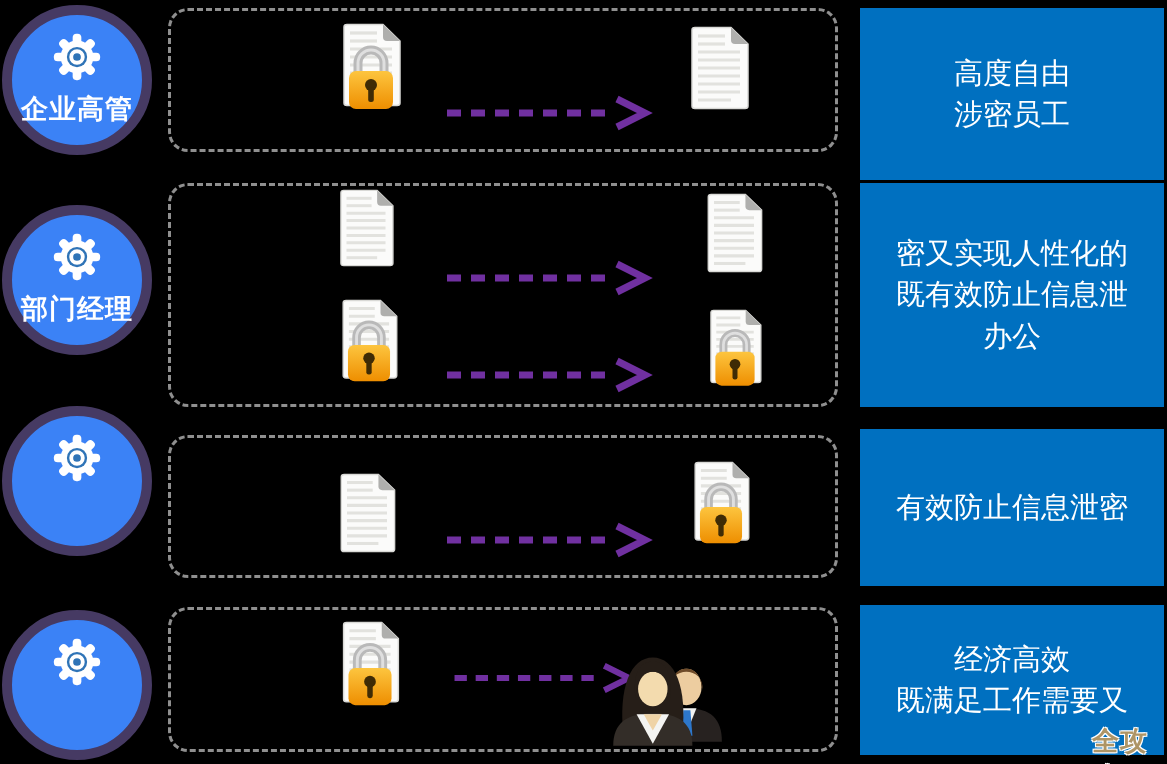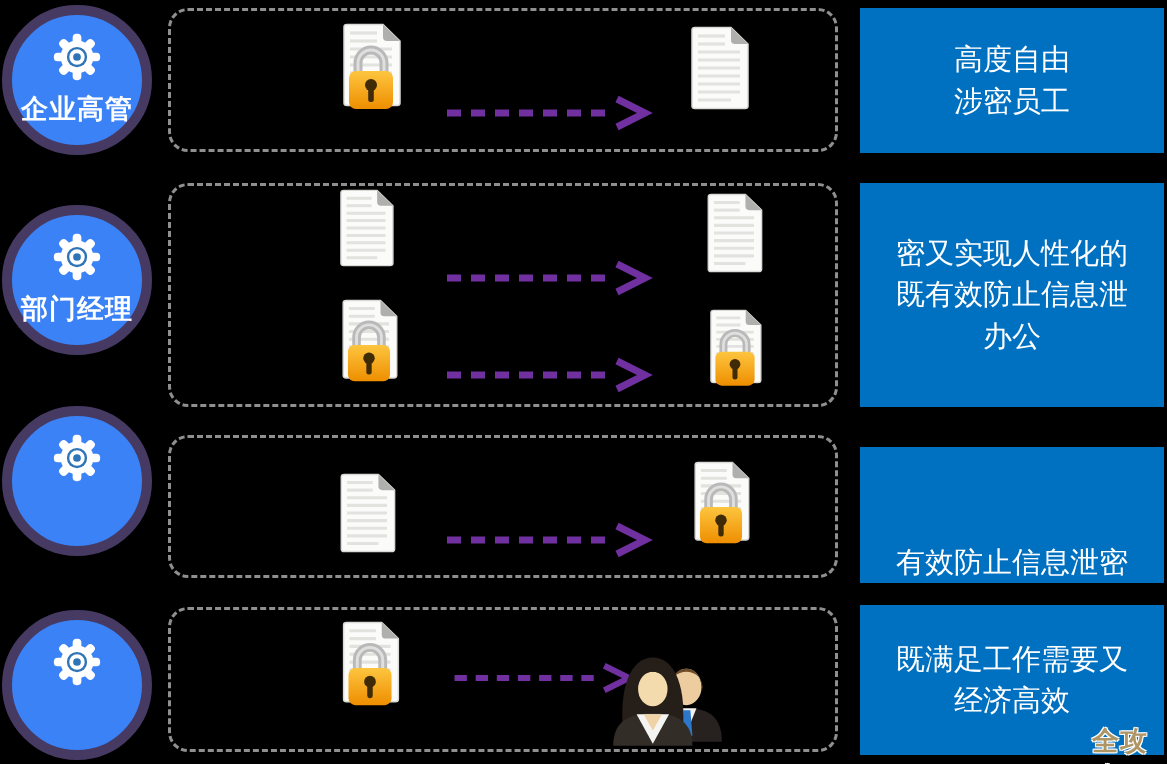--- a/index.html
+++ b/index.html
@@ -110,21 +110,21 @@
     <svg class="icon" style="left:164px;top:12px;" width="72" height="92">
         <use href="#sym-lockdoc"></use>
       </svg>
     <svg class="icon" style="left:272px;top:84px;" width="210" height="36">
         <use href="#sym-arrow"></use>
       </svg>
     <svg class="icon" style="left:515px;top:15px;" width="66" height="84">
         <use href="#sym-doc"></use>
       </svg>
   </div>
-  <div class="bluebox" style="top:8px;height:145px;">
+  <div class="bluebox" style="top:8px;height:172px;">
     <div>高度自由</div>
     <div>涉密员工</div>
   </div>
 
   <div class="role-circle" style="top:205px;text-decoration:underline;">
     <svg class="gear" width="54" height="54">
         <use href="#sym-gear"></use>
       </svg>
     <div class="role-label">部门经理</div>
   </div>
@@ -163,40 +163,40 @@
     <svg class="icon" style="left:165px;top:35px;" width="62" height="80">
         <use href="#sym-doc"></use>
       </svg>
     <svg class="icon" style="left:272px;top:84px;" width="210" height="36">
         <use href="#sym-arrow"></use>
       </svg>
     <svg class="icon" style="left:516px;top:23px;" width="68" height="88">
         <use href="#sym-lockdoc"></use>
       </svg>
   </div>
-  <div class="bluebox" style="top:447px;height:136px;justify-content:flex-end;">
+  <div class="bluebox" style="top:429px;height:157px;">
     <div>有效防止信息泄密</div>
   </div>
 
   <div class="role-circle" style="top:610px;">
     <svg class="gear" width="54" height="54">
         <use href="#sym-gear"></use>
       </svg>
   </div>
   <div class="panel" style="top:607px;height:145px;">
     <svg class="icon" style="left:164px;top:11px;" width="70" height="90">
         <use href="#sym-lockdoc"></use>
       </svg>
     <svg class="icon" style="left:280px;top:52px;" width="185" height="32">
         <use href="#sym-arrow"></use>
       </svg>
     <svg class="icon" style="left:428px;top:29px;" width="132" height="108">
         <use href="#sym-people"></use>
       </svg>
   </div>
   <div class="bluebox" style="top:605px;height:150px;">
+    <div>经济高效</div>
     <div>既满足工作需要又</div>
-    <div>经济高效</div>
   </div>
 
   <div class="watermark">全攻略</div>
 
 </div>
 
 </body></html>

